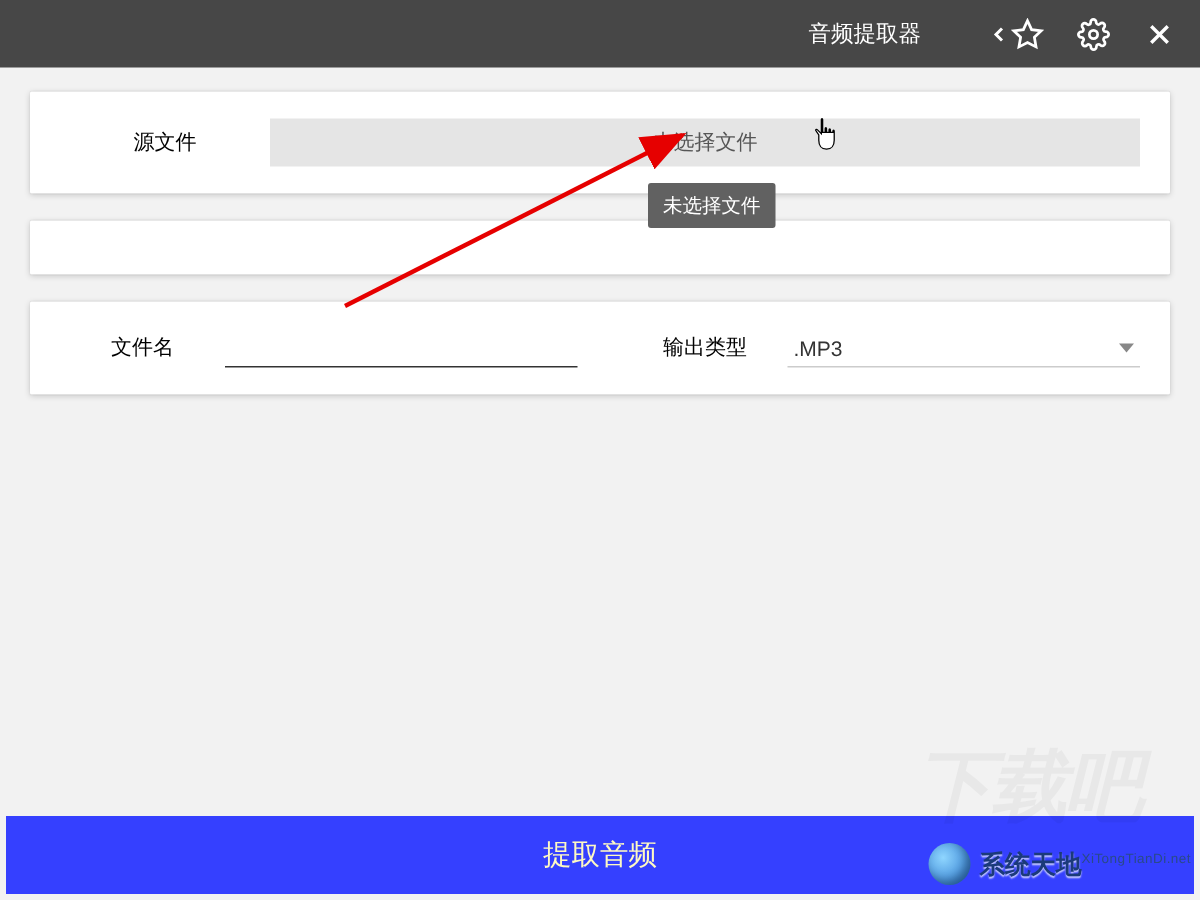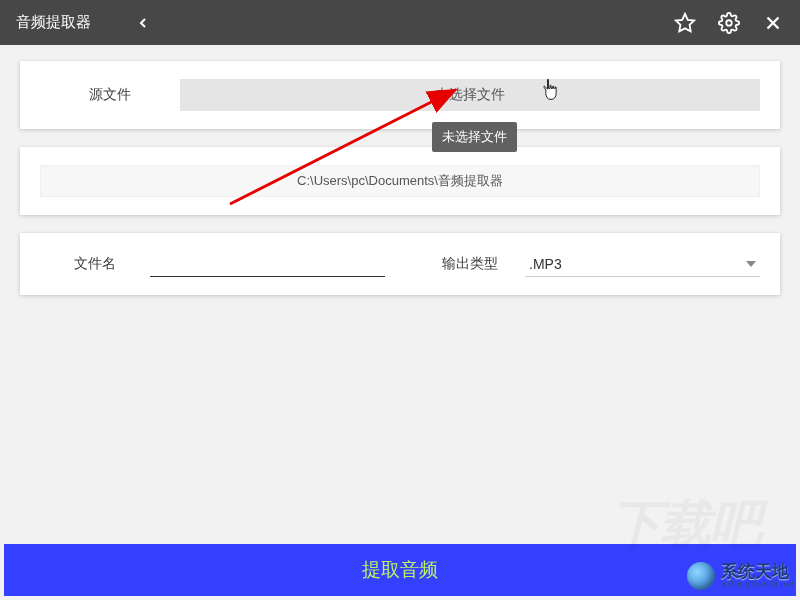--- a/index.html
+++ b/index.html
@@ -11,39 +11,39 @@
   overflow: hidden;
   position: relative;
 }
 .header {
   height: 45px;
   background: #474747;
   color: #fff;
   display: flex;
   align-items: center;
   padding: 0 16px;
-  justify-content: space-between;
+  justify-content: flex-end;
 }
 .header-left { display: flex; align-items: center; gap: 44px; }
 .app-title { font-size: 15px; font-weight: 400; }
 .header-right { display: flex; align-items: center; gap: 22px; }
 .header-icon { cursor: pointer; display: flex; align-items: center; justify-content: center; color: #fff; }
 .header-icon svg { width: 22px; height: 22px; }
 .back-icon svg { width: 16px; height: 16px; }
 
 .content { padding: 16px 20px; }
 .card {
   background: #fff;
   border-radius: 1px;
   box-shadow: 0 1px 4px rgba(0,0,0,0.18), 0 0 1px rgba(0,0,0,0.1);
   margin-bottom: 18px;
   padding: 18px 20px;
 }
 .row { display: flex; align-items: center; }
-.label { width: 140px; text-align: center; font-size: 14px; color: #404040; }
+.label { width: 140px; text-align: center; font-size: 14px; color: #000000; }
 .file-btn {
   flex: 1;
   height: 32px;
   background: #e5e5e5;
   border: none;
   color: #555;
   font-size: 14px;
   text-align: center;
   cursor: pointer;
   font-family: inherit;
@@ -99,21 +99,21 @@
   z-index: 10;
 }
 
 .action-bar {
   position: absolute;
   bottom: 4px;
   left: 4px;
   right: 4px;
   height: 52px;
   background: #3540ff;
-  color: #bef264;
+  color: #fef9c3;
   display: flex;
   align-items: center;
   justify-content: center;
   font-size: 19px;
   cursor: pointer;
 }
 
 .cursor-hand {
   position: absolute;
   top: 78px;
@@ -138,21 +138,21 @@
   align-items: center;
   gap: 6px;
   z-index: 20;
 }
 .watermark .globe {
   width: 28px; height: 28px;
   border-radius: 50%;
   background: radial-gradient(circle at 35% 35%, #8fd6ff, #1e6bc7);
   box-shadow: inset -3px -3px 6px rgba(0,0,0,0.3);
 }
-.watermark .wm-text { display: flex; flex-direction: column; line-height: 1; }
+.watermark .wm-text { display: flex; flex-direction: row; line-height: 1; }
 .watermark .wm-main { font-size: 17px; font-weight: bold; color: #1b3a7a; text-shadow: 0 1px 1px rgba(255,255,255,0.7); }
 .watermark .wm-sub { font-size: 9px; color: #2a4a8a; letter-spacing: 0.3px; }
 
 .faint-bg-text {
   position: absolute;
   right: 40px;
   bottom: 40px;
   font-size: 52px;
   font-weight: 900;
   color: rgba(0,0,0,0.04);
@@ -197,21 +197,20 @@
 <div class="content">
   <div class="card">
     <div class="row">
       <div class="label">源文件</div>
       <button class="file-btn">未选择文件</button>
     </div>
   </div>
 
   <div class="card">
     <div class="row">
-      <div class="output-field">C:\Users\pc\Documents\音频提取器</div>
     </div>
   </div>
 
   <div class="card">
     <div class="half-row">
       <div class="half-group">
         <div class="label">文件名</div>
         <input class="filename-input" type="text" value="" style="">
       </div>
       <div class="half-group">

